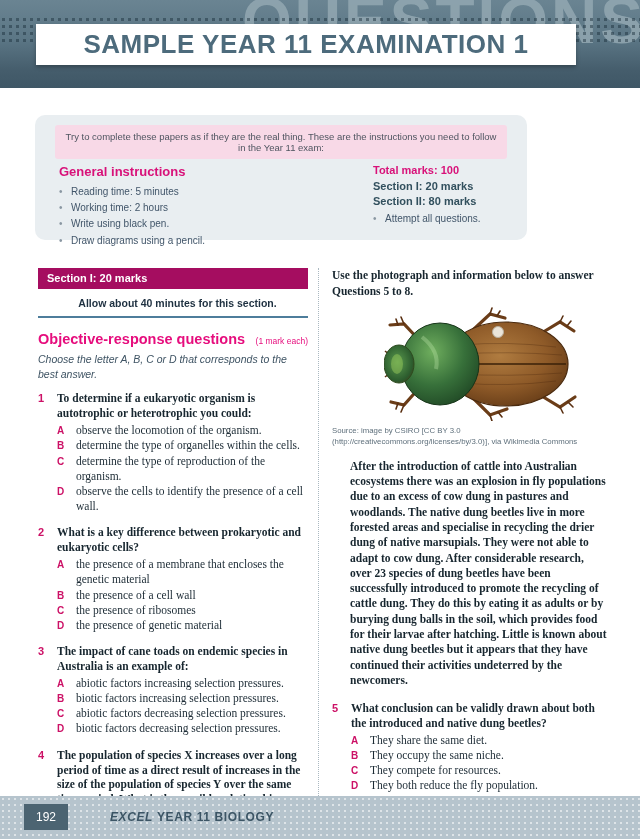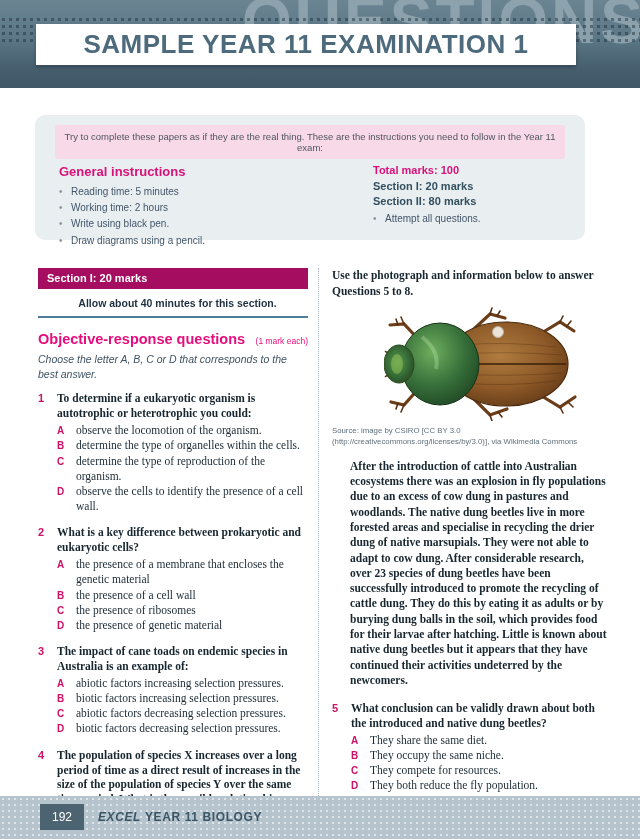--- a/index.html
+++ b/index.html
@@ -12,21 +12,21 @@
   .watermark { position:absolute; top:-16px; right:-6px; font-size:64px; font-weight:bold;
     letter-spacing:3px; color:#93a8b2; opacity:.85; white-space:nowrap; }
   .dot-band { position:absolute; top:16px; left:0; width:640px; height:30px;
     background-image:radial-gradient(rgba(22,42,54,.45) 1.5px, transparent 1.7px);
     background-size:7px 7px; }
   .title-box { position:absolute; top:24px; left:36px; width:540px; height:41px; background:#ffffff;
     box-shadow:0 2px 4px rgba(0,0,0,.3); display:flex; align-items:center; justify-content:center; }
   .title-box span { font-size:26px; font-weight:bold; color:#4d6b7c; letter-spacing:.5px; white-space:nowrap; }
 
   
-  .intro-box { position:absolute; top:115px; left:35px; width:550px; height:125px;
+  .intro-box { position:absolute; top:115px; left:35px; width:492px; height:125px;
     background:#e9eef1; border-radius:10px; }
   .banner { position:absolute; top:10px; left:20px; right:20px; background:#f8d9e7; border-radius:3px;
     padding:6px 8px; font-size:9.5px; color:#4f5560; text-align:center; }
   .intro-cols { position:absolute; top:49px; left:24px; right:18px; display:flex;gap:48px; }
   .col-gen { width:250px; }
   .col-marks { margin-left:16px; flex:1; }
   .gen-head { font-size:13px; font-weight:bold; color:#d81179; margin-bottom:5px; }
   .blist { list-style:none; }
   .blist li { display:flex; font-size:10px; color:#42566a; line-height:1.62; }
   .bullet { color:#8a97a2; width:12px; flex-shrink:0; }
@@ -61,25 +61,25 @@
     line-height:1.35; margin-bottom:8px; }
   .photo-wrap { width:200px; height:114px; margin:2px 0 5px 52px; background:#ffffff; }
   .source { font-size:7.8px; color:#5f707c; line-height:1.4; margin-bottom:11px; }
   .passage { font-family:"Liberation Serif", serif; font-weight:bold; font-size:11.5px; color:#17262f;
     line-height:1.33; margin-left:18px; margin-bottom:13px; }
 
   
   .footer { position:absolute; bottom:0; left:0; width:640px; height:43px; background:#b6c4cd;
     background-image:radial-gradient(rgba(255,255,255,.55) 1.1px, transparent 1.4px);
     background-size:6px 6px; }
-  .pagenum { position:absolute; left:40px; top:8px; width:44px; height:26px; background:#4c6472;
+  .pagenum { position:absolute; left:24px; top:8px; width:44px; height:26px; background:#4c6472;
     color:#ffffff; font-size:12px; display:flex; align-items:center; justify-content:center; }
   .book { position:absolute; left:98px; top:14px; font-size:12px; font-weight:bold; color:#3c5565;
     letter-spacing:.6px; }
-  .book em { font-style:italic; margin-right:4px; }
+  .book em { font-style:italic; margin-right:4px;margin-left:12px; }
 </style>
 </head>
 <body>
 
 <div class="page">
 
   <div class="header">
     <div class="watermark">QUESTIONS</div>
     <div class="dot-band"></div>
     <div class="title-box">

